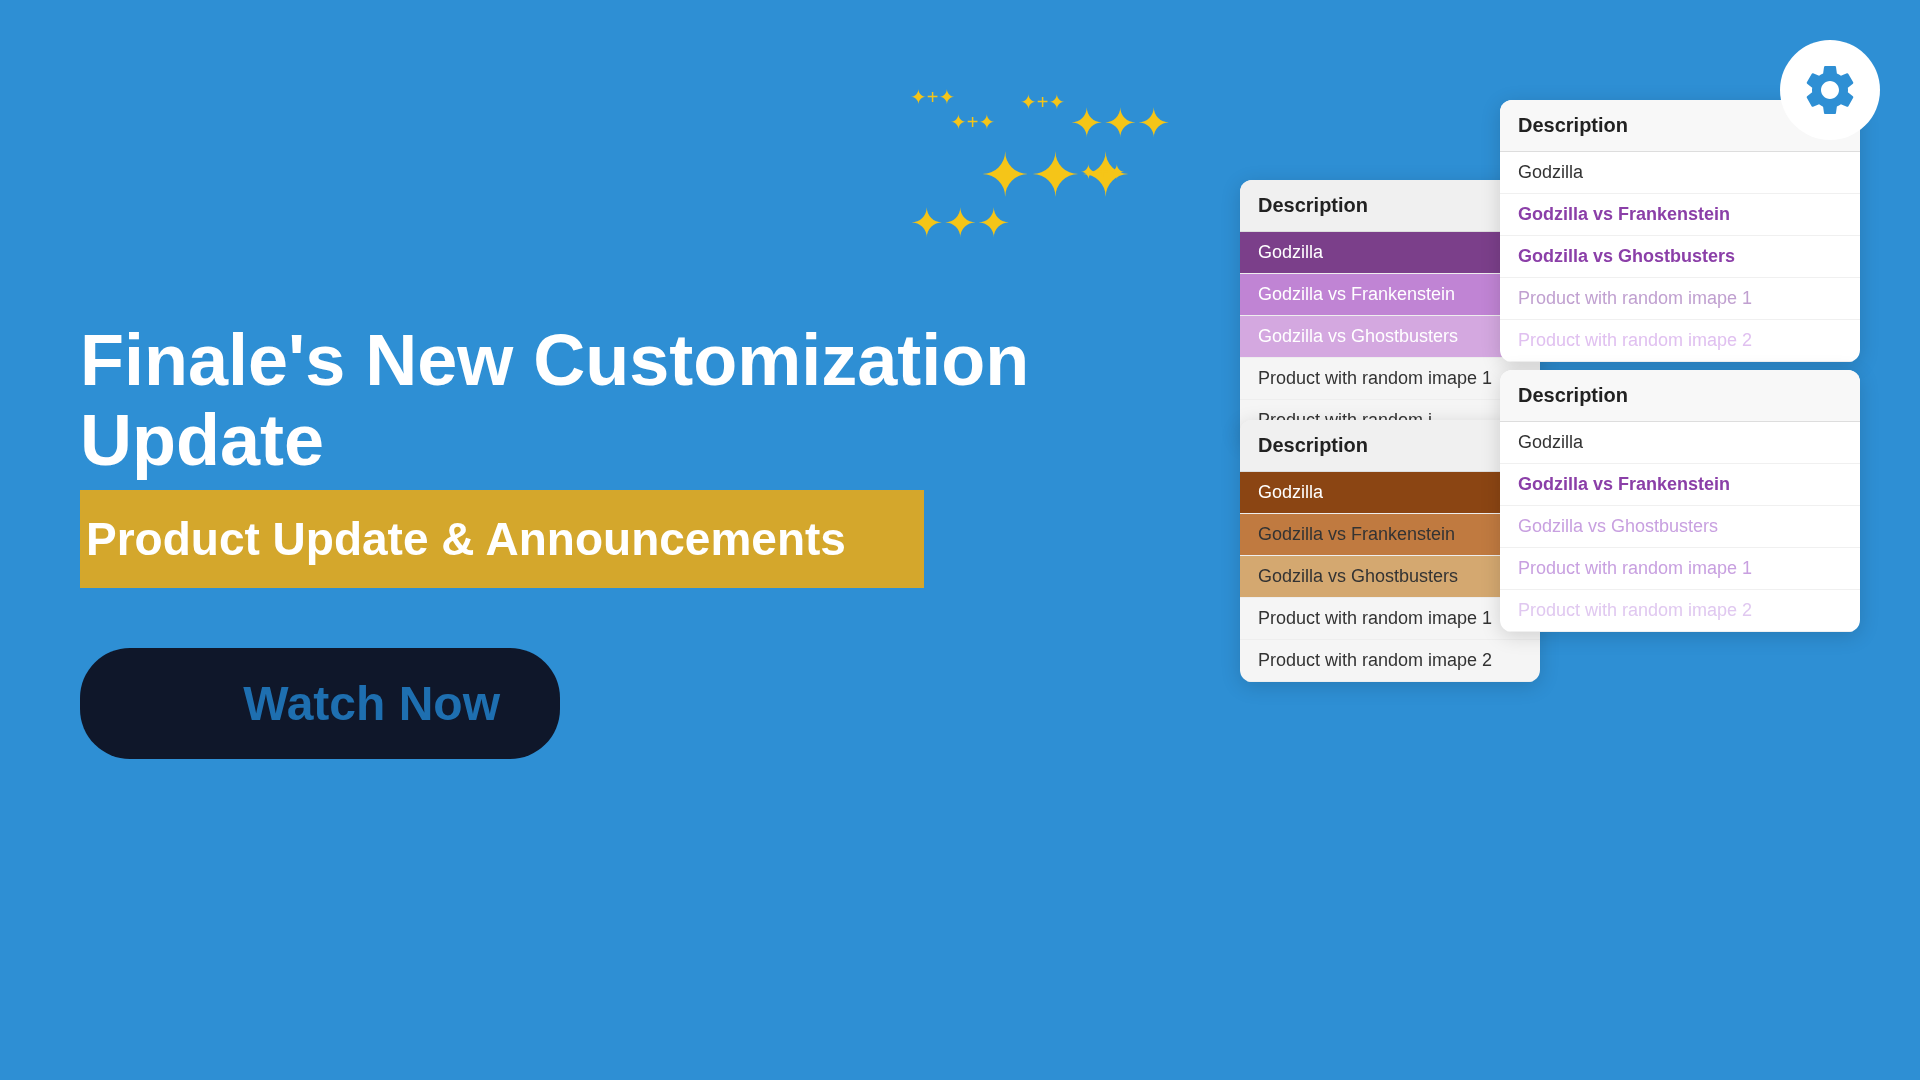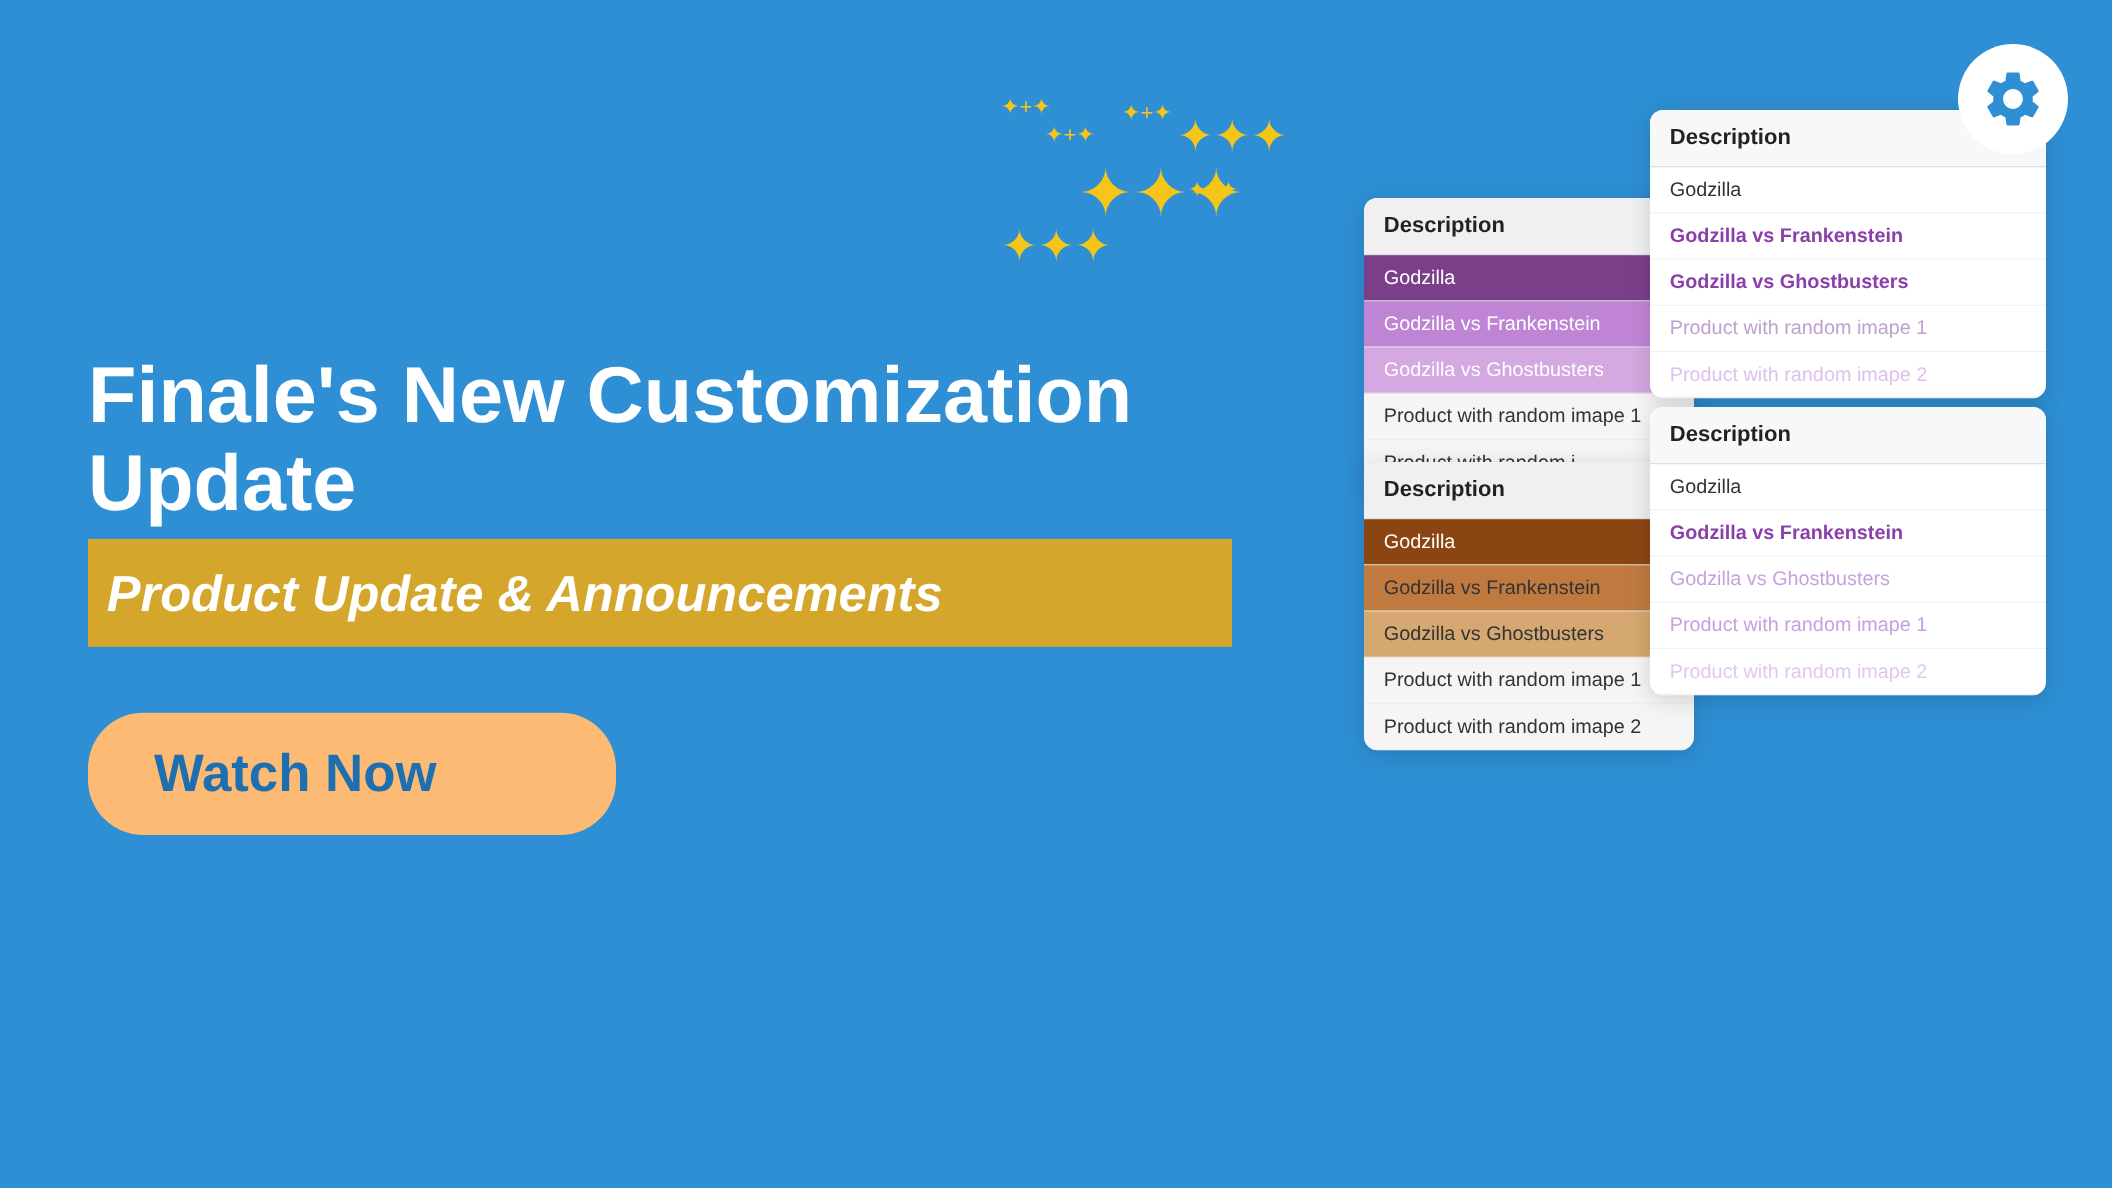--- a/index.html
+++ b/index.html
@@ -32,46 +32,45 @@
       font-size: 72px;
       font-weight: 900;
       color: #ffffff;
       line-height: 1.1;
       max-width: 960px;
       margin-bottom: 0;
     }
 
     .subtitle-bar {
       background-color: #d4a72c;
-      padding: 22px 40px 22px 17px;
+      padding: 22px 40px 22px 6px;
       margin-top: 10px;
       margin-bottom: 60px;
       display: inline-block;
-      width: 1040px;
-      font-style: italic;
+      width: 844px;
     }
 
     .subtitle-text {
       font-size: 46px;
       font-weight: 600;
       color: #ffffff;
     }
 
     .watch-btn {
-      background-color: #fdba74;
+      background-color: #0f172a;
       border: none;
       border-radius: 50px;
       padding: 28px 60px;
       font-size: 48px;
       font-weight: 900;
       color: #1e6fb0;
       cursor: pointer;
       display: inline-block;
       width: 480px;
-      text-align: left;
+      text-align: right;
     }
 
     
     .sparkles {
       position: absolute;
       top: 80px;
       left: 850px;
       width: 300px;
       height: 200px;
     }

